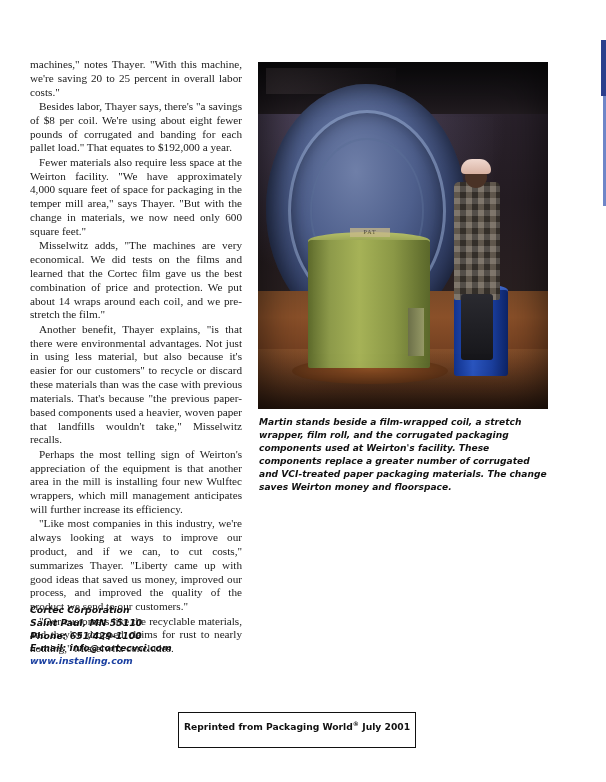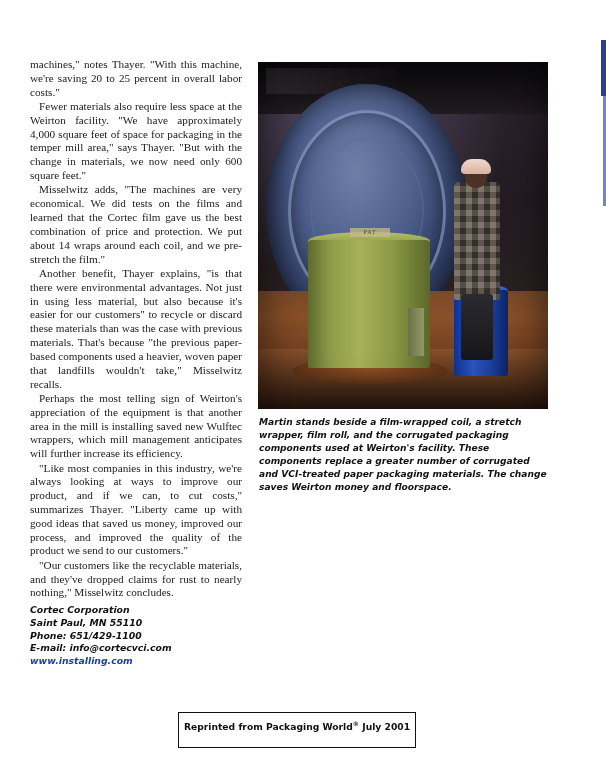--- a/index.html
+++ b/index.html
@@ -314,24 +314,25 @@
 </head>
 <body>
 
 <div class="page">
 
   <div class="edge-marker"></div>
   <div class="edge-marker2"></div>
 
   <div class="col-left">
     <p class="noindent">machines," notes Thayer. "With this machine, we're saving 20 to 25 percent in overall labor costs."</p>
+    <p>Besides labor, Thayer says, there's "a savings of $8 per coil. We're using about eight fewer pounds of corrugated and banding for each pallet load." That equates to $192,000 a year.</p>
     <p>Fewer materials also require less space at the Weirton facility. "We have approximately 4,000 square feet of space for packaging in the temper mill area," says Thayer. "But with the change in materials, we now need only 600 square feet."</p>
     <p>Misselwitz adds, "The machines are very economical. We did tests on the films and learned that the Cortec film gave us the best combination of price and protection. We put about 14 wraps around each coil, and we pre-stretch the film."</p>
     <p>Another benefit, Thayer explains, "is that there were environmental advantages. Not just in using less material, but also because it's easier for our customers" to recycle or discard these materials than was the case with previous materials. That's because "the previous paper-based components used a heavier, woven paper that landfills wouldn't take," Misselwitz recalls.</p>
-    <p>Perhaps the most telling sign of Weirton's appreciation of the equipment is that another area in the mill is installing saved new Wulftec wrappers, which mill management anticipates will further increase its efficiency.</p>
+    <p>Perhaps the most telling sign of Weirton's appreciation of the equipment is that another area in the mill is installing four new Wulftec wrappers, which mill management anticipates will further increase its efficiency.</p>
     <p>"Like most companies in this industry, we're always looking at ways to improve our product, and if we can, to cut costs," summarizes Thayer. "Liberty came up with good ideas that saved us money, improved our process, and improved the quality of the product we send to our customers."</p>
     <p>"Our customers like the recyclable materials, and they've dropped claims for rust to nearly nothing," Misselwitz concludes.</p>
   </div>
 
   <div class="contact">
     <div>Cortec Corporation</div>
     <div>Saint Paul, MN 55110</div>
     <div>Phone: 651/429-1100</div>
     <div>E-mail: info@cortecvci.com</div>
     <div class="weblink">www.installing.com</div>

